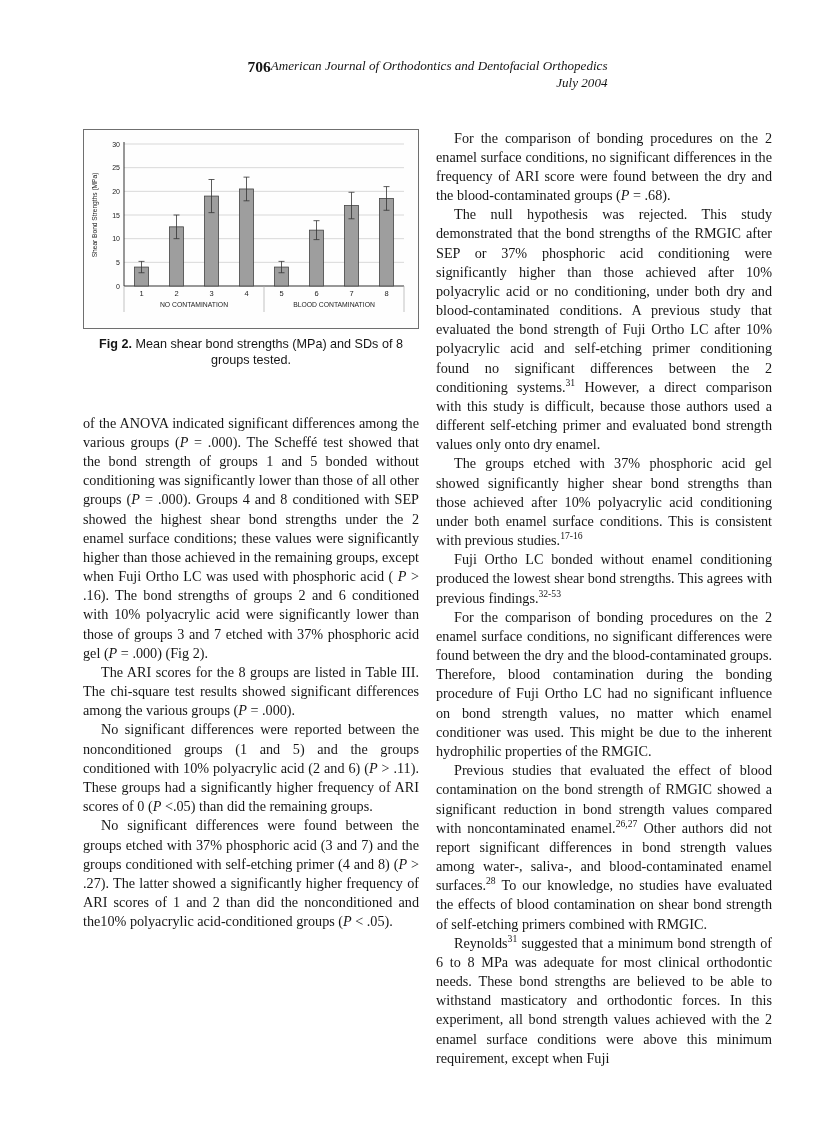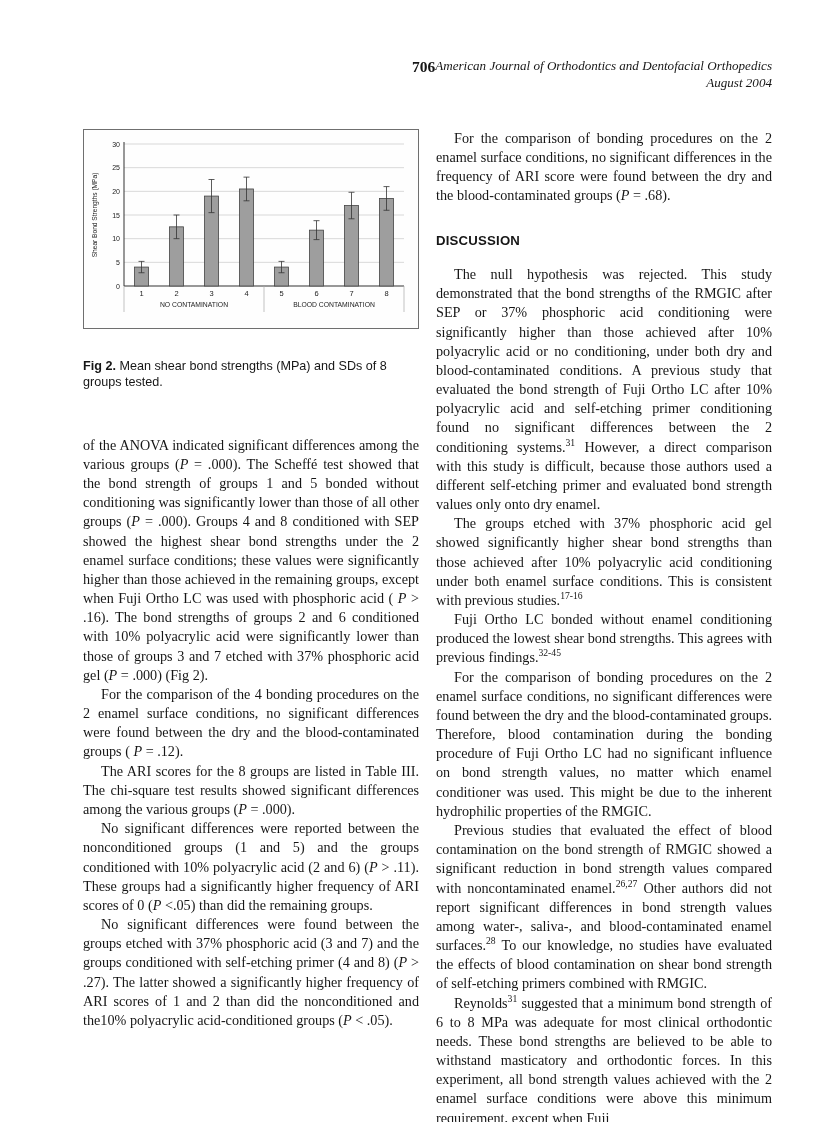--- a/index.html
+++ b/index.html
@@ -2,53 +2,53 @@
 <html><head>
 <meta charset="utf-8">
 <style>
   * { margin:0; padding:0; box-sizing:border-box; }
   html,body { background:#ffffff; }
   body {
     width:838px; height:1122px; position:relative; overflow:hidden;
     font-family:"Liberation Serif", serif; color:#161616;
   }
   .page { padding:58px 66px 0 83px; }
-  .header { display:flex; justify-content:flex-end; align-items:flex-start; }
+  .header { display:flex; justify-content:center; align-items:flex-start; }
   .page-number { font-weight:bold; font-size:15.5px; }
   .journal-ref { text-align:right; font-style:italic; font-size:13.1px; line-height:1.28; }
   .columns { display:flex; gap:17px; margin-top:37px; }
   .col { width:336px; font-size:14.2px; line-height:1.35; text-align:justify; }
   .col p { text-indent:18px; margin:0; }
   .col p.noindent { text-indent:0; }
   .figure-frame {
     border:1px solid #6f6f6f; width:336px; height:200px;
     background:#fefefe; padding:4px 2px; overflow:hidden;
   }
   .figure-caption {
     font-family:"Liberation Sans", sans-serif; font-size:12.6px;
-    line-height:1.32; margin-top:29px; text-align:left;
+    line-height:1.32; margin-top:7px; text-align:center;
   }
   .figure-caption .cap-label { font-weight:bold; }
   .body-text-left { margin-top:45px; }
   .section-heading {
     font-family:"Liberation Sans", sans-serif; font-weight:bold;
     font-size:13.2px; letter-spacing:0.2px; margin:27px 0 15px; text-align:left;
   }
   sup { font-size:0.68em; line-height:0; vertical-align:super; }
 </style>
 </head>
 <body>
 
 <div class="page">
 
   <div class="header">
     <div class="page-number">706</div>
     <div class="journal-ref">
       <div>American Journal of Orthodontics and Dentofacial Orthopedics</div>
-      <div>August 2004</div>
+      <div>July 2004</div>
     </div>
   </div>
 
   <div class="columns">
 
     <div class="col">
       <div class="figure-frame" id="figure-chart"><svg width="328" height="190" viewBox="0 0 328 190">
             <text x="34" y="154.5" text-anchor="end" font-size="7" font-family="Liberation Sans, sans-serif" fill="#222">0</text>
             <line x1="38" x2="318" y1="128.33333333333334" y2="128.33333333333334" stroke="#c9c9c9" stroke-width="0.7"></line>
             <text x="34" y="130.83333333333334" text-anchor="end" font-size="7" font-family="Liberation Sans, sans-serif" fill="#222">5</text>
@@ -110,36 +110,34 @@
             <text x="108" y="173" text-anchor="middle" font-size="6.8" font-family="Liberation Sans, sans-serif" fill="#222">NO CONTAMINATION</text>
             <text x="248" y="173" text-anchor="middle" font-size="6.8" font-family="Liberation Sans, sans-serif" fill="#222">BLOOD CONTAMINATION</text>
             <text x="11" y="81" text-anchor="middle" font-size="6.6" font-family="Liberation Sans, sans-serif" fill="#222" transform="rotate(-90 11 81)">Shear Bond Strengths (MPa)</text>
           </svg></div>
       <div class="figure-caption">
         <span class="cap-label">Fig 2.</span>
         <span>Mean shear bond strengths (MPa) and SDs of 8 groups tested.</span>
       </div>
       <div class="body-text-left">
           <p class="noindent">of the ANOVA indicated significant differences among the various groups (<i>P</i> = .000). The Scheffé test showed that the bond strength of groups 1 and 5 bonded without conditioning was significantly lower than those of all other groups (<i>P</i> = .000). Groups 4 and 8 conditioned with SEP showed the highest shear bond strengths under the 2 enamel surface conditions; these values were significantly higher than those achieved in the remaining groups, except when Fuji Ortho LC was used with phosphoric acid ( <i>P</i> &gt; .16). The bond strengths of groups 2 and 6 conditioned with 10% polyacrylic acid were significantly lower than those of groups 3 and 7 etched with 37% phosphoric acid gel (<i>P</i> = .000) (Fig 2).</p>
-          <p>For the comparison of the 4 bonding procedures on the 2 enamel surface conditions, no significant differences were found between the dry and the blood-contaminated groups ( <i>P</i> = .12).</p>
           <p>The ARI scores for the 8 groups are listed in Table III. The chi-square test results showed significant differences among the various groups (<i>P</i> = .000).</p>
           <p>No significant differences were reported between the nonconditioned groups (1 and 5) and the groups conditioned with 10% polyacrylic acid (2 and 6) (<i>P</i> &gt; .11). These groups had a significantly higher frequency of ARI scores of 0 (<i>P</i> &lt;.05) than did the remaining groups.</p>
           <p>No significant differences were found between the groups etched with 37% phosphoric acid (3 and 7) and the groups conditioned with self-etching primer (4 and 8) (<i>P</i> &gt; .27). The latter showed a significantly higher frequency of ARI scores of 1 and 2 than did the nonconditioned and the10% polyacrylic acid-conditioned groups (<i>P</i> &lt; .05).</p>
         </div>
     </div>
 
     <div class="col">
       <div>
           <p>For the comparison of bonding procedures on the 2 enamel surface conditions, no significant differences in the frequency of ARI score were found between the dry and the blood-contaminated groups (<i>P</i> = .68).</p>
         </div>
-      <h2 class="section-heading">DISCUSSION</h2>
       <div>
           <p>The null hypothesis was rejected. This study demonstrated that the bond strengths of the RMGIC after SEP or 37% phosphoric acid conditioning were significantly higher than those achieved after 10% polyacrylic acid or no conditioning, under both dry and blood-contaminated conditions. A previous study that evaluated the bond strength of Fuji Ortho LC after 10% polyacrylic acid and self-etching primer conditioning found no significant differences between the 2 conditioning systems.<sup>31</sup> However, a direct comparison with this study is difficult, because those authors used a different self-etching primer and evaluated bond strength values only onto dry enamel.</p>
           <p>The groups etched with 37% phosphoric acid gel showed significantly higher shear bond strengths than those achieved after 10% polyacrylic acid conditioning under both enamel surface conditions. This is consistent with previous studies.<sup>17-16</sup></p>
-          <p>Fuji Ortho LC bonded without enamel conditioning produced the lowest shear bond strengths. This agrees with previous findings.<sup>32-45</sup></p>
+          <p>Fuji Ortho LC bonded without enamel conditioning produced the lowest shear bond strengths. This agrees with previous findings.<sup>32-53</sup></p>
           <p>For the comparison of bonding procedures on the 2 enamel surface conditions, no significant differences were found between the dry and the blood-contaminated groups. Therefore, blood contamination during the bonding procedure of Fuji Ortho LC had no significant influence on bond strength values, no matter which enamel conditioner was used. This might be due to the inherent hydrophilic properties of the RMGIC.</p>
           <p>Previous studies that evaluated the effect of blood contamination on the bond strength of RMGIC showed a significant reduction in bond strength values compared with noncontaminated enamel.<sup>26,27</sup> Other authors did not report significant differences in bond strength values among water-, saliva-, and blood-contaminated enamel surfaces.<sup>28</sup> To our knowledge, no studies have evaluated the effects of blood contamination on shear bond strength of self-etching primers combined with RMGIC.</p>
           <p>Reynolds<sup>31</sup> suggested that a minimum bond strength of 6 to 8 MPa was adequate for most clinical orthodontic needs. These bond strengths are believed to be able to withstand masticatory and orthodontic forces. In this experiment, all bond strength values achieved with the 2 enamel surface conditions were above this minimum requirement, except when Fuji</p>
         </div>
     </div>
 
   </div>
 </div>
 
 </body></html>

